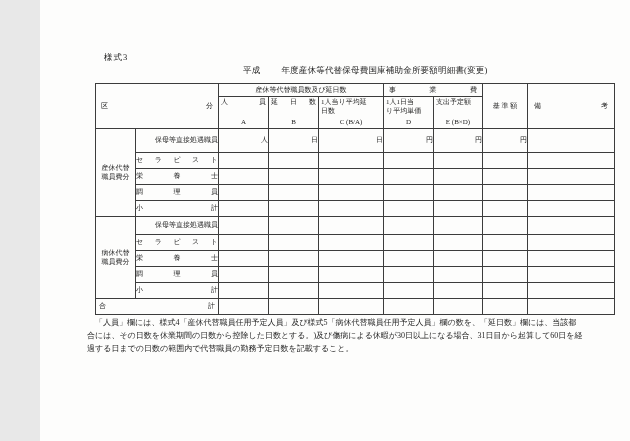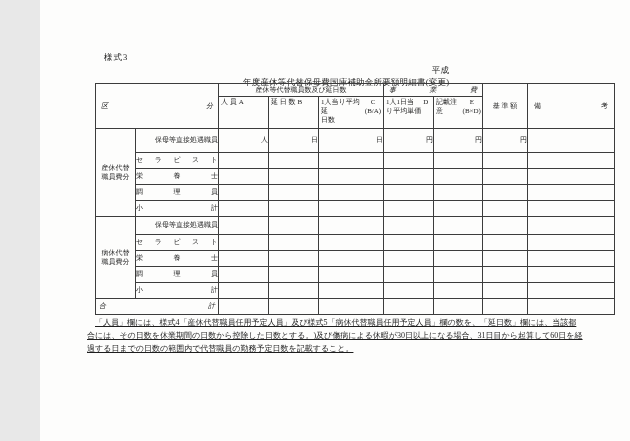--- a/index.html
+++ b/index.html
@@ -11,22 +11,22 @@
     color:#1e1e1e;
     overflow:hidden;
     margin-left:40px;
   }
   .form-code{
     position:absolute;left:64px;top:52px;
     font-size:8.5px;letter-spacing:1px;
   }
   .title{
     position:absolute;left:203px;top:65px;
-    display:flex;align-items:flex-end;
-    font-size:8.5px;letter-spacing:.2px;white-space:nowrap;flex-direction:column;
+    display:flex;align-items:center;
+    font-size:8.5px;letter-spacing:.2px;white-space:nowrap;
   }
   .year-gap{display:inline-block;width:21px;}
   table.form{
     position:absolute;left:55px;top:83px;
     border-collapse:collapse;table-layout:fixed;
     width:519px;
     font-size:7px;line-height:9px;
   }
   table.form td{
     border:1px solid #3c3c3c;
@@ -40,46 +40,46 @@
   tr.r6{height:18px;}
   tr.total{height:16px;}
   .ctr{text-align:center;}
   .jst{
     display:block;
     text-align:justify;
     text-align-last:justify;
     -moz-text-align-last:justify;
     white-space:nowrap;
   }
-  .pad3{padding:0 3px;font-style:italic;}
+  .pad3{padding:0 3px;}
   .pad4{padding:0 4px;}
-  .pad5{padding:0 5px;font-style:italic;}
+  .pad5{padding:0 5px;}
   .pad6{padding:0 6px;}
   .hwrap{
-    display:flex;flex-direction:row;
+    display:flex;flex-direction:column;justify-content:space-between;
     height:29px;padding:1px 0;
   }
   .hname{white-space:pre-line;padding:0 2px;text-align:left;}
   .hname.jst{white-space:nowrap;}
   .hcode{text-align:center;}
   td.group{text-align:center;}
   .pre{white-space:pre-line;text-align:center;}
   td.sub{padding:0 6px;}
   td.sub .jst{padding:0;}
   td.hobo{text-align:right;padding:0 3px 0 0;}
   td.u{
     vertical-align:top;text-align:right;
     padding:1px 4px 0 0;
   }
   td.kijun{text-align:center;}
   .notes{
     position:absolute;left:42px;top:316px;width:535px;
     font-size:8px;line-height:13.2px;letter-spacing:0;
   }
-  .notes .line{margin-left:5px;white-space:nowrap;text-decoration:underline;}
+  .notes .line{margin-left:5px;white-space:nowrap;}
   .notes .line.indent{text-indent:8px;}
 </style>
 </head>
 <body>
 
 <div class="page">
 
   <div class="form-code">様式3</div>
 
   <div class="title">
@@ -138,21 +138,21 @@
       </td>
       <td>
         <div class="hwrap">
           <span class="hname">1人1日当
 り平均単価</span>
           <span class="hcode">D</span>
         </div>
       </td>
       <td>
         <div class="hwrap">
-          <span class="hname ctr">記載注意</span>
+          <span class="hname ctr">支出予定額</span>
           <span class="hcode">E (B×D)</span>
         </div>
       </td>
     </tr>
 
     <tr class="r1">
       <td class="group" rowspan="5">
         <span class="pre">産休代替
 職員費分</span>
       </td>

